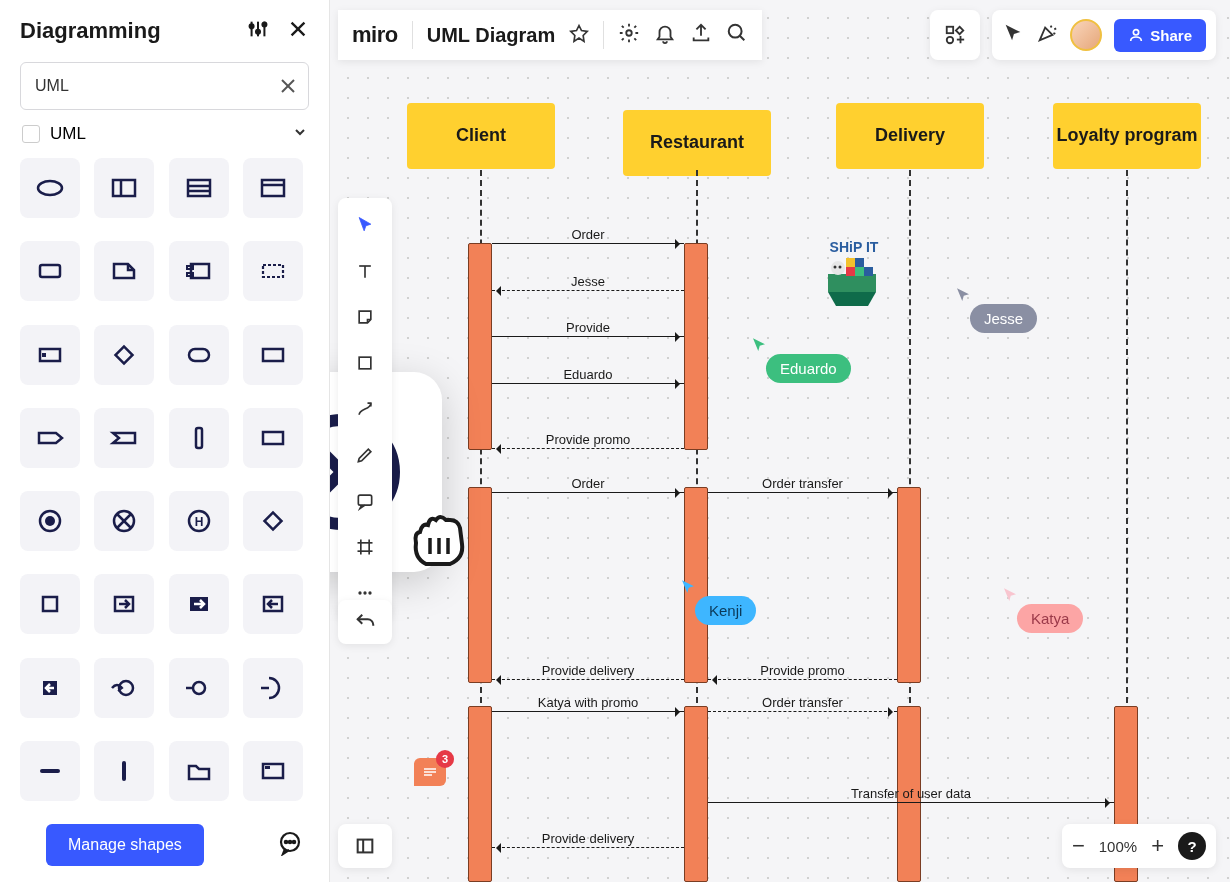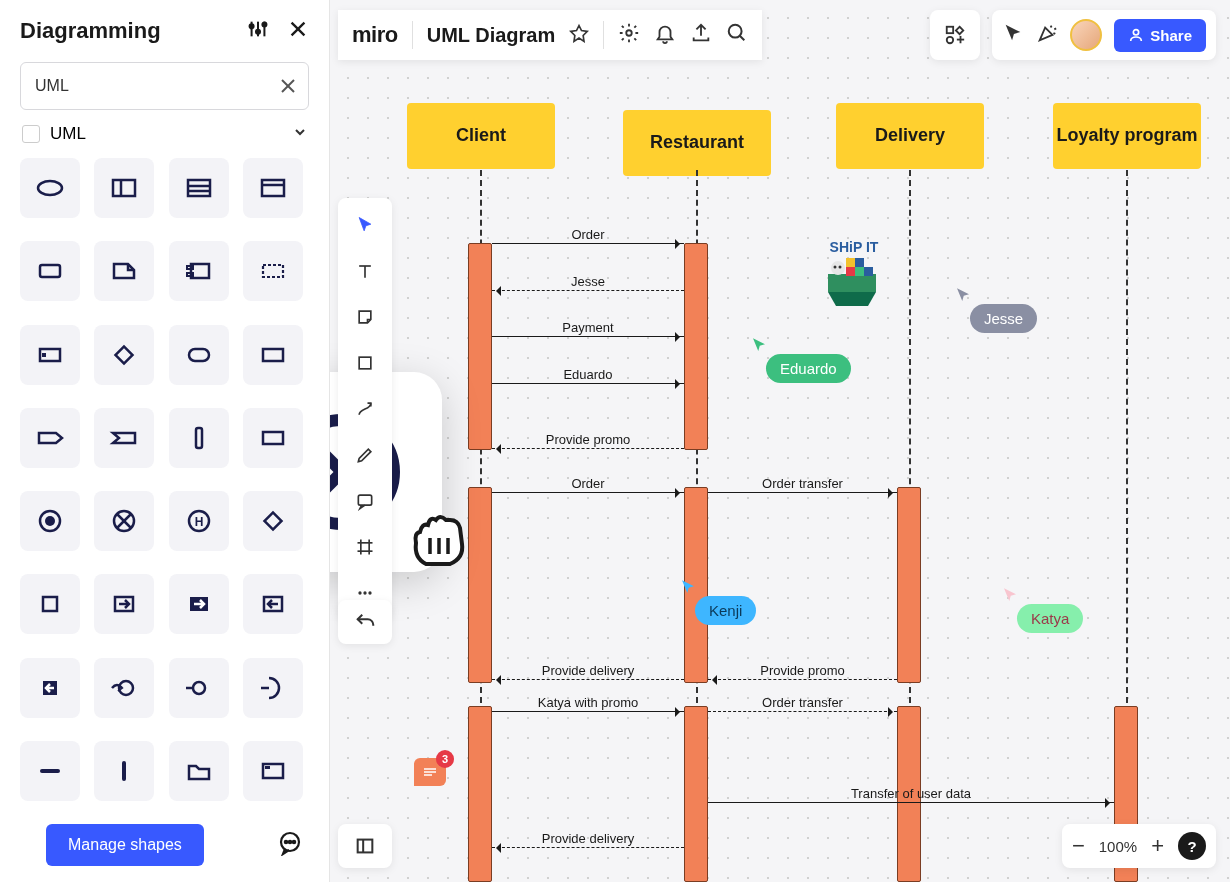--- a/index.html
+++ b/index.html
@@ -200,21 +200,21 @@
     <div class="activation" style="left: 897px; top: 706px; height: 176px;"></div>
     <div class="activation" style="left: 1114px; top: 706px; height: 176px;"></div>
   </div>
 
 <div id="messages">
     <div class="msg-line arrow-right" style="left: 492px; top: 243px; width: 192px;"></div>
     <div class="msg-label" style="left: 588px; top: 227px;">Order</div>
     <div class="msg-line dashed arrow-left" style="left: 492px; top: 290px; width: 192px;"></div>
     <div class="msg-label" style="left: 588px; top: 274px;">Jesse</div>
     <div class="msg-line arrow-right" style="left: 492px; top: 336px; width: 192px;"></div>
-    <div class="msg-label" style="left: 588px; top: 320px;">Payment</div>
+    <div class="msg-label" style="left: 588px; top: 320px;">Provide</div>
     <div class="msg-line arrow-right" style="left: 492px; top: 383px; width: 192px;"></div>
     <div class="msg-label" style="left: 588px; top: 367px;">Eduardo</div>
     <div class="msg-line dashed arrow-left" style="left: 492px; top: 448px; width: 192px;"></div>
     <div class="msg-label" style="left: 588px; top: 432px;">Provide promo</div>
     <div class="msg-line arrow-right" style="left: 492px; top: 492px; width: 192px;"></div>
     <div class="msg-label" style="left: 588px; top: 476px;">Order</div>
     <div class="msg-line arrow-right" style="left: 708px; top: 492px; width: 189px;"></div>
     <div class="msg-label" style="left: 802.5px; top: 476px;">Order transfer</div>
     <div class="msg-line dashed arrow-left" style="left: 492px; top: 679px; width: 192px;"></div>
     <div class="msg-label" style="left: 588px; top: 663px;">Provide delivery</div>
@@ -255,21 +255,21 @@
         <path d="M4 3l16 8-7 2-2 7z" fill="#8a8fa3"></path>
       </svg></div>
     <div class="cursor-label" style="left: 970px; top: 304px; background: rgb(138, 143, 163); color: rgb(255, 255, 255);">Jesse</div>
     <div style="position: absolute; left: 679px; top: 578px;"><svg width="18" height="18" viewBox="0 0 24 24">
         <path d="M4 3l16 8-7 2-2 7z" fill="#3eb6ff"></path>
       </svg></div>
     <div class="cursor-label" style="left: 695px; top: 596px; background: rgb(62, 182, 255); color: rgb(11, 58, 90);">Kenji</div>
     <div style="position: absolute; left: 1001px; top: 586px;"><svg width="18" height="18" viewBox="0 0 24 24">
         <path d="M4 3l16 8-7 2-2 7z" fill="#f8c5cf"></path>
       </svg></div>
-    <div class="cursor-label" style="left: 1017px; top: 604px; background: #86efac; color: rgb(155, 58, 74);">Katya</div>
+    <div class="cursor-label" style="left: 1017px; top: 604px; background: #fca5a5; color: rgb(155, 58, 74);">Katya</div>
   </div>
 
 <div class="comment-bubble" style="left:414px; top:758px;">
   <svg width="16" height="12" viewBox="0 0 16 12">
       <line x1="2" y1="3" x2="14" y2="3" stroke="#fff" stroke-width="1.5"></line>
       <line x1="2" y1="6" x2="14" y2="6" stroke="#fff" stroke-width="1.5"></line>
       <line x1="2" y1="9" x2="10" y2="9" stroke="#fff" stroke-width="1.5"></line>
     </svg>
   <div class="comment-badge">3</div>
 </div>

